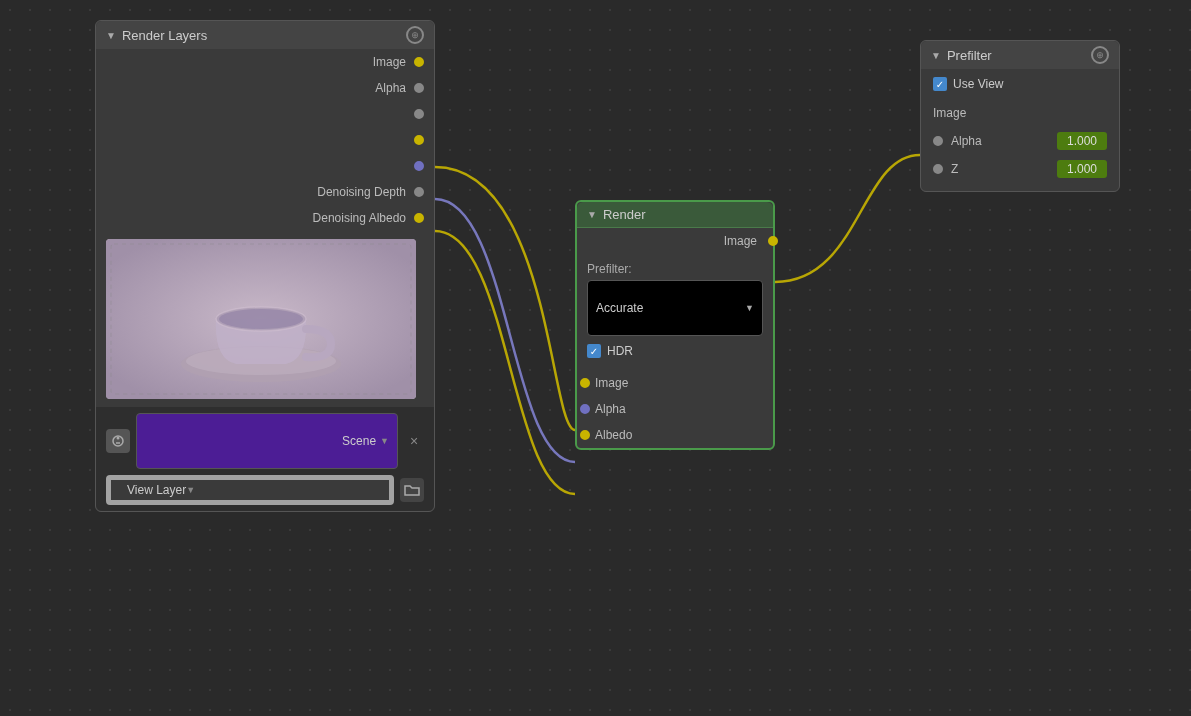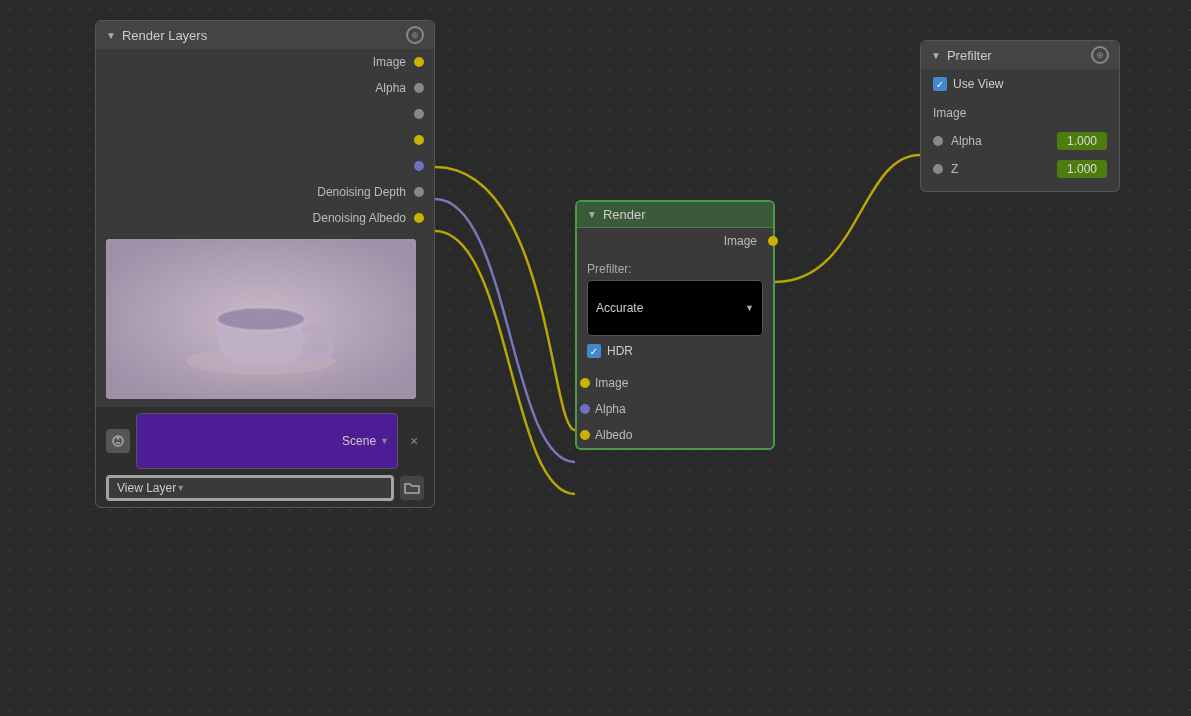--- a/index.html
+++ b/index.html
@@ -153,23 +153,23 @@
 
     .view-layer-row {
       display: flex;
       align-items: center;
       gap: 6px;
     }
 
     .view-layer-dropdown {
       flex: 1;
       background: #3a3a3a;
-      border: 3px solid #a3a3a3;
+      border: 5px solid #a3a3a3;
       border-radius: 4px;
-      padding: 3px 8px;
+      padding: 3px 16px;
       color: #ccc;
       font-size: 12px;
       display: flex;
       align-items: center;
       justify-content: flex-start;
     }
 
     .folder-icon {
       width: 24px;
       height: 24px;

